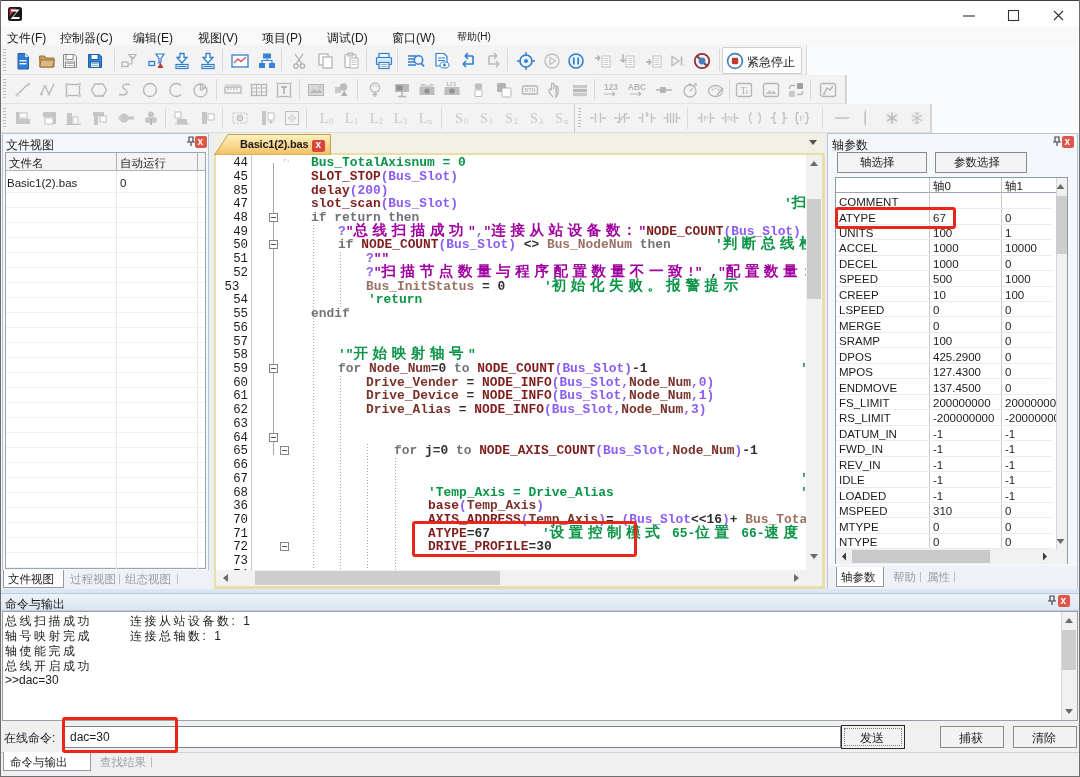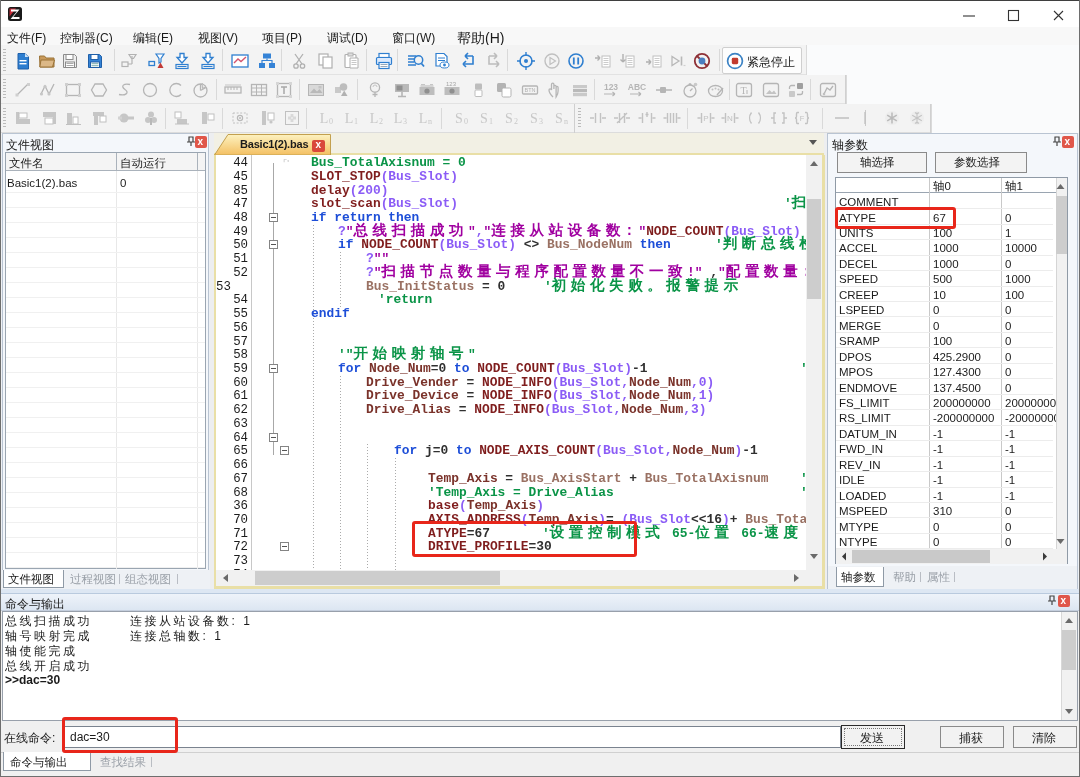--- a/index.html
+++ b/index.html
@@ -4,21 +4,21 @@
 html,body{width:1080px;height:777px;overflow:hidden;background:#fff;
  font-family:"Liberation Sans",sans-serif;}
 .abs{position:absolute}
 .ic{position:absolute}
 #page{position:relative;width:1080px;height:777px;background:#f3f3f3;}
 .vsep{position:absolute;width:1px;background:#d9d9d9}
 .grip{position:absolute;width:3px;background-image:repeating-linear-gradient(#bbb 0 1px,transparent 1px 3px)}
 .redbox{position:absolute;border:3px solid #e8261a;border-radius:3px;z-index:50}
 .code{font-family:"Liberation Mono",monospace;font-weight:bold;font-size:12.9px;white-space:pre}
 .gut{font-family:"Liberation Mono",monospace;font-size:12.4px;color:#1c1c1c}
-.kw{color:#1d4ed8}.fn{color:#7f1d1d}.cm{color:#0a9447}.tan{color:#8b5cf6}
+.kw{color:#737373}.fn{color:#7f1d1d}.cm{color:#0a9447}.tan{color:#8b5cf6}
 .vr{color:#7a322a}.v2{color:#9a7163}.dk{color:#303030}.st{color:#a000a0}
 .prow{font-size:11.5px;color:#1c1c1c;position:absolute}
 .cs{letter-spacing:4.6px;font-size:14.5px}
 </style></head>
 <body>
 <div id="page">
 <div class="abs" style="left:0;top:0;width:1080px;height:1px;background:#3f3f3f;z-index:99"></div>
 <div class="abs" style="left:0;top:0;width:1px;height:777px;background:#6e6e6e;z-index:99"></div>
 <div class="abs" style="left:1079px;top:0;width:1px;height:777px;background:#6e6e6e;z-index:99"></div>
 <div class="abs" style="left:0;top:776px;width:1080px;height:1px;background:#6e6e6e;z-index:99"></div>
@@ -38,21 +38,21 @@
       <path d="M2 2l9 9M11 2l-9 9" stroke="#333" stroke-width="1.1"></path>
     </svg>
 <div class="abs" style="left:1px;top:27px;width:1078px;height:18px;background:#f8f8f8"></div>
 <div class="abs" style="left:7px;top:30px;font-size:12px;color:#1a1a1a;white-space:pre;">文件(F)</div>
 <div class="abs" style="left:60px;top:30px;font-size:12px;color:#1a1a1a;white-space:pre;">控制器(C)</div>
 <div class="abs" style="left:133px;top:30px;font-size:12px;color:#1a1a1a;white-space:pre;">编辑(E)</div>
 <div class="abs" style="left:198px;top:30px;font-size:12px;color:#1a1a1a;white-space:pre;">视图(V)</div>
 <div class="abs" style="left:262px;top:30px;font-size:12px;color:#1a1a1a;white-space:pre;">项目(P)</div>
 <div class="abs" style="left:327px;top:30px;font-size:12px;color:#1a1a1a;white-space:pre;">调试(D)</div>
 <div class="abs" style="left:392px;top:30px;font-size:12px;color:#1a1a1a;white-space:pre;">窗口(W)</div>
-<div class="abs" style="left:457px;top:30px;font-size:14px;color:#1a1a1a;white-space:pre;">帮助(H)</div>
+<div class="abs" style="left:457px;top:30px;font-size:10px;color:#1a1a1a;white-space:pre;">帮助(H)</div>
 <div class="abs" style="left:1px;top:45px;width:1078px;height:30px;background:#f3f3f3;border-bottom:1px solid #e2e2e2"></div>
 <div class="abs" style="left:1px;top:75px;width:1078px;height:29px;background:#f3f3f3;border-bottom:1px solid #e2e2e2"></div>
 <div class="abs" style="left:1px;top:104px;width:1078px;height:29px;background:#f3f3f3;border-bottom:1px solid #dcdcdc"></div>
 <div class="abs" style="left:806px;top:45px;width:273px;height:30px;background:#fafbfc"></div>
 <div class="abs" style="left:806px;top:45px;width:1px;height:30px;background:#dadada"></div>
 <div class="abs" style="left:846px;top:75px;width:233px;height:29px;background:#fafbfc"></div>
 <div class="abs" style="left:846px;top:75px;width:1px;height:29px;background:#dadada"></div>
 <div class="abs" style="left:931px;top:104px;width:148px;height:29px;background:#fafbfc"></div>
 <div class="abs" style="left:931px;top:104px;width:1px;height:29px;background:#dadada"></div>
 <div class="grip" style="left:3px;top:49px;height:22px"></div>
@@ -584,21 +584,21 @@
 <div class="abs" style="left:216px;top:155px;width:35px;height:415px;overflow:hidden">
 <div class="gut" style="position:absolute;left:0;top:1.0px;width:32px;text-align:right">44</div>
 <div class="gut" style="position:absolute;left:0;top:14.7px;width:32px;text-align:right">45</div>
 <div class="gut" style="position:absolute;left:0;top:28.5px;width:32px;text-align:right">85</div>
 <div class="gut" style="position:absolute;left:0;top:42.2px;width:32px;text-align:right">47</div>
 <div class="gut" style="position:absolute;left:0;top:55.9px;width:32px;text-align:right">48</div>
 <div class="gut" style="position:absolute;left:0;top:69.7px;width:32px;text-align:right">49</div>
 <div class="gut" style="position:absolute;left:0;top:83.4px;width:32px;text-align:right">50</div>
 <div class="gut" style="position:absolute;left:0;top:97.1px;width:32px;text-align:right">51</div>
 <div class="gut" style="position:absolute;left:0;top:110.8px;width:32px;text-align:right">52</div>
-<div class="gut" style="position:absolute;left:0;top:124.6px;width:32px;text-align:left">53</div>
+<div class="gut" style="position:absolute;left:0;top:124.6px;width:32px;text-align:center">53</div>
 <div class="gut" style="position:absolute;left:0;top:138.3px;width:32px;text-align:right">54</div>
 <div class="gut" style="position:absolute;left:0;top:152.0px;width:32px;text-align:right">55</div>
 <div class="gut" style="position:absolute;left:0;top:165.8px;width:32px;text-align:right">56</div>
 <div class="gut" style="position:absolute;left:0;top:179.5px;width:32px;text-align:right">57</div>
 <div class="gut" style="position:absolute;left:0;top:193.2px;width:32px;text-align:right">58</div>
 <div class="gut" style="position:absolute;left:0;top:207.0px;width:32px;text-align:right">59</div>
 <div class="gut" style="position:absolute;left:0;top:220.7px;width:32px;text-align:right">60</div>
 <div class="gut" style="position:absolute;left:0;top:234.4px;width:32px;text-align:right">61</div>
 <div class="gut" style="position:absolute;left:0;top:248.1px;width:32px;text-align:right">62</div>
 <div class="gut" style="position:absolute;left:0;top:261.9px;width:32px;text-align:right">63</div>
@@ -627,30 +627,29 @@
 <div class="code" style="position:absolute;left:59.0px;top:42.2px;height:13.73px;line-height:13.6px"><span class="fn">slot_scan</span><span class="tan">(Bus_Slot)</span></div>
 <div class="code" style="position:absolute;left:532.0px;top:42.2px;height:13.73px;line-height:13.6px"><span class="cm">'</span><span class="cm cs">扫描总线</span></div>
 <div class="code" style="position:absolute;left:59.0px;top:55.9px;height:13.73px;line-height:13.6px"><span class="kw">if return then</span></div>
 <div class="code" style="position:absolute;left:86.0px;top:69.7px;height:13.73px;line-height:13.6px"><span class="tan">?</span><span class="st">"</span><span class="st cs">总线扫描成功</span><span class="st">"</span><span class="tan">,</span><span class="st">"</span><span class="st cs">连接从站设备数:</span><span class="st">"</span><span class="fn">NODE_COUNT</span><span class="tan">(Bus_Slot)</span></div>
 <div class="code" style="position:absolute;left:86.0px;top:83.4px;height:13.73px;line-height:13.6px"><span class="kw">if </span><span class="fn">NODE_COUNT</span><span class="tan">(Bus_Slot)</span><span class="dk"> &lt;&gt; </span><span class="v2">Bus_NodeNum</span><span class="kw"> then</span></div>
 <div class="code" style="position:absolute;left:463.0px;top:83.4px;height:13.73px;line-height:13.6px"><span class="cm">'</span><span class="cm cs">判断总线检测数量是否一致</span></div>
 <div class="code" style="position:absolute;left:114.0px;top:97.1px;height:13.73px;line-height:13.6px"><span class="tan">?</span><span class="st">""</span></div>
 <div class="code" style="position:absolute;left:114.0px;top:110.8px;height:13.73px;line-height:13.6px"><span class="tan">?</span><span class="st">"</span><span class="st cs">扫描节点数量与程序配置数量不一致</span><span class="st">!"</span><span class="dk"> ,</span><span class="st">"</span><span class="st cs">配置数量:</span></div>
 <div class="code" style="position:absolute;left:114.0px;top:124.6px;height:13.73px;line-height:13.6px"><span class="v2">Bus_InitStatus</span><span class="dk"> = 0</span></div>
 <div class="code" style="position:absolute;left:292.0px;top:124.6px;height:13.73px;line-height:13.6px"><span class="cm">'</span><span class="cm cs">初始化失败。报警提示</span></div>
-<div class="code" style="position:absolute;left:126px;top:138.3px;height:13.73px;line-height:13.6px"><span class="cm">'return</span></div>
+<div class="code" style="position:absolute;left:116px;top:138.3px;height:13.73px;line-height:13.6px"><span class="cm">'return</span></div>
 <div class="code" style="position:absolute;left:59.0px;top:152.0px;height:13.73px;line-height:13.6px"><span class="kw">endif</span></div>
 <div class="code" style="position:absolute;left:86.0px;top:193.2px;height:13.73px;line-height:13.6px"><span class="cm">'"</span><span class="cm cs">开始映射轴号</span><span class="cm">"</span></div>
 <div class="code" style="position:absolute;left:86.0px;top:207.0px;height:13.73px;line-height:13.6px"><span class="kw">for </span><span class="vr">Node_Num</span><span class="dk">=0 </span><span class="kw">to </span><span class="fn">NODE_COUNT</span><span class="tan">(Bus_Slot)</span><span class="dk">-1</span></div>
 <div class="code" style="position:absolute;left:548.0px;top:207.0px;height:13.73px;line-height:13.6px"><span class="cm">',</span></div>
 <div class="code" style="position:absolute;left:114.0px;top:220.7px;height:13.73px;line-height:13.6px"><span class="vr">Drive_Vender</span><span class="dk"> = </span><span class="fn">NODE_INFO</span><span class="tan">(Bus_Slot,</span><span class="vr">Node_Num</span><span class="tan">,0)</span></div>
 <div class="code" style="position:absolute;left:114.0px;top:234.4px;height:13.73px;line-height:13.6px"><span class="vr">Drive_Device</span><span class="dk"> = </span><span class="fn">NODE_INFO</span><span class="tan">(Bus_Slot,</span><span class="vr">Node_Num</span><span class="tan">,1)</span></div>
 <div class="code" style="position:absolute;left:114.0px;top:248.1px;height:13.73px;line-height:13.6px"><span class="vr">Drive_Alias</span><span class="dk"> = </span><span class="fn">NODE_INFO</span><span class="tan">(Bus_Slot,</span><span class="vr">Node_Num</span><span class="tan">,3)</span></div>
 <div class="code" style="position:absolute;left:142.0px;top:289.3px;height:13.73px;line-height:13.6px"><span class="kw">for </span><span class="dk">j=0 </span><span class="kw">to </span><span class="fn">NODE_AXIS_COUNT</span><span class="tan">(Bus_Slot,</span><span class="vr">Node_Num</span><span class="tan">)</span><span class="dk">-1</span></div>
-<div class="code" style="position:absolute;left:176.0px;top:316.8px;height:13.73px;line-height:13.6px"><span class="vr">Temp_Axis</span><span class="dk"> = </span><span class="v2">Bus_AxisStart</span><span class="dk"> + </span><span class="v2">Bus_TotalAxisnum</span></div>
 <div class="code" style="position:absolute;left:548.0px;top:316.8px;height:13.73px;line-height:13.6px"><span class="cm">'</span></div>
 <div class="code" style="position:absolute;left:176.0px;top:330.5px;height:13.73px;line-height:13.6px"><span class="cm">'Temp_Axis = Drive_Alias</span></div>
 <div class="code" style="position:absolute;left:548.0px;top:330.5px;height:13.73px;line-height:13.6px"><span class="cm">'</span></div>
 <div class="code" style="position:absolute;left:176.0px;top:344.2px;height:13.73px;line-height:13.6px"><span class="fn">base</span><span class="tan">(</span><span class="vr">Temp_Axis</span><span class="tan">)</span></div>
 <div class="code" style="position:absolute;left:176.0px;top:358.0px;height:13.73px;line-height:13.6px"><span class="fn">AXIS_ADDRESS</span><span class="tan">(</span><span class="vr">Temp_Axis</span><span class="tan">)</span><span class="dk">= </span><span class="tan">(Bus_Slot</span><span class="dk">&lt;&lt;16</span><span class="tan">)</span><span class="dk">+ </span><span class="v2">Bus_TotalAxisnum</span></div>
 <div class="code" style="position:absolute;left:176.0px;top:371.7px;height:13.73px;line-height:13.6px"><span class="fn">ATYPE</span><span class="dk">=67</span></div>
 <div class="code" style="position:absolute;left:290.0px;top:371.7px;height:13.73px;line-height:13.6px"><span class="cm">'</span><span class="cm cs">设置控制模式</span><span class="cm"> 65-</span><span class="cm cs">位置</span><span class="cm"> 66-</span><span class="cm cs">速度</span><span class="cm"> 67-</span></div>
 <div class="code" style="position:absolute;left:176.0px;top:385.4px;height:13.73px;line-height:13.6px"><span class="fn">DRIVE_PROFILE</span><span class="dk">=30</span></div>
 </div>
 <div class="abs" style="left:269px;top:212.9px;width:9px;height:9px;border:1px solid #848484;background:#fff"></div>
@@ -822,21 +821,21 @@
     </svg>
 <div class="abs" style="left:1058px;top:595px;width:12px;height:12px;background:#e0574a;border-radius:2px"></div>
 <div class="abs" style="left:1060.5px;top:594.5px;font-size:10px;color:#fff;white-space:pre;font-weight:bold">x</div>
 <div class="abs" style="left:2px;top:611px;width:1076px;height:110px;background:#fff;border:1px solid #98a0ab"></div>
 <div class="abs" style="left:5px;top:613px;font-size:12px;color:#1b1b1b;white-space:pre;letter-spacing:2.5px">总线扫描成功</div>
 <div class="abs" style="left:130px;top:613px;font-size:12px;color:#1b1b1b;white-space:pre;letter-spacing:2.5px">连接从站设备数: 1</div>
 <div class="abs" style="left:5px;top:628px;font-size:12px;color:#1b1b1b;white-space:pre;letter-spacing:2.5px">轴号映射完成</div>
 <div class="abs" style="left:130px;top:628px;font-size:12px;color:#1b1b1b;white-space:pre;letter-spacing:2.5px">连接总轴数: 1</div>
 <div class="abs" style="left:5px;top:643px;font-size:12px;color:#1b1b1b;white-space:pre;letter-spacing:2.5px">轴使能完成</div>
 <div class="abs" style="left:5px;top:658px;font-size:12px;color:#1b1b1b;white-space:pre;letter-spacing:2.5px">总线开启成功</div>
-<div class="abs" style="left:5px;top:673px;font-size:12px;color:#1b1b1b;white-space:pre;font-weight:bold;">&gt;&gt;dac=30</div>
+<div class="abs" style="left:5px;top:673px;font-size:12px;color:#1b1b1b;white-space:pre;">&gt;&gt;dac=30</div>
 <div class="abs" style="left:1061px;top:612px;width:16px;height:108px;background:#f1f1f1;border-left:1px solid #d8d8d8"></div>
 <svg class="ic" style="left:1061px;top:613px" width="16" height="16" viewBox="0 0 16 16">
       <path d="M8 5l4 5H4z" fill="#6a6a6a"></path>
     </svg>
 <svg class="ic" style="left:1061px;top:703px" width="16" height="16" viewBox="0 0 16 16">
       <path d="M8 11L4 6h8z" fill="#6a6a6a"></path>
     </svg>
 <div class="abs" style="left:1062px;top:630px;width:14px;height:40px;background:#cdcdcd"></div>
 <div class="abs" style="left:4px;top:730px;font-size:12px;color:#1b1b1b;white-space:pre;">在线命令:</div>
 <div class="abs" style="left:64px;top:726px;width:777px;height:22px;background:#fff;border:1px solid #7a838f"></div>

